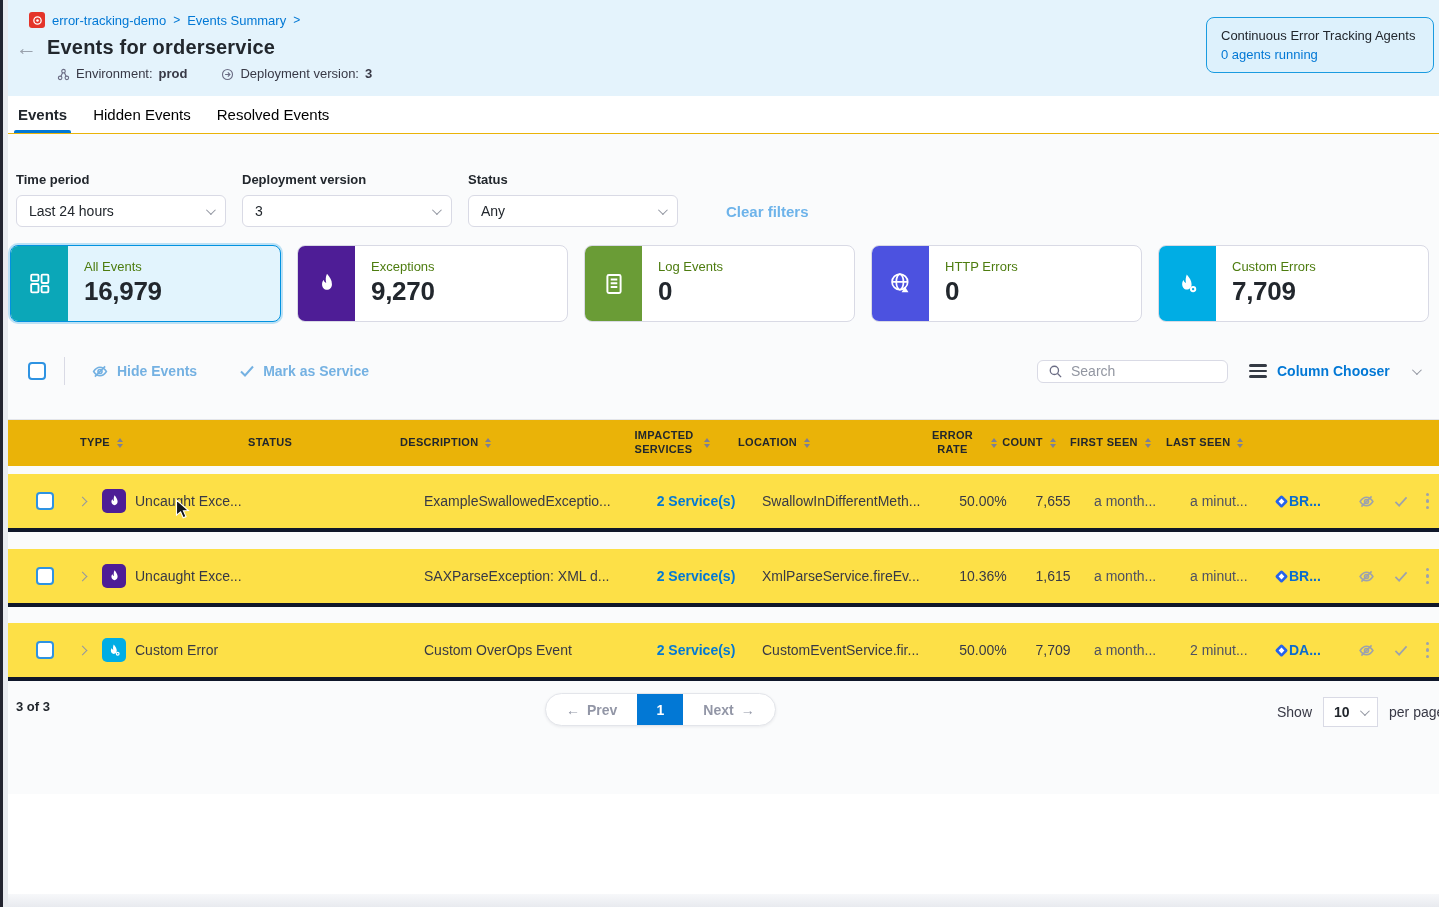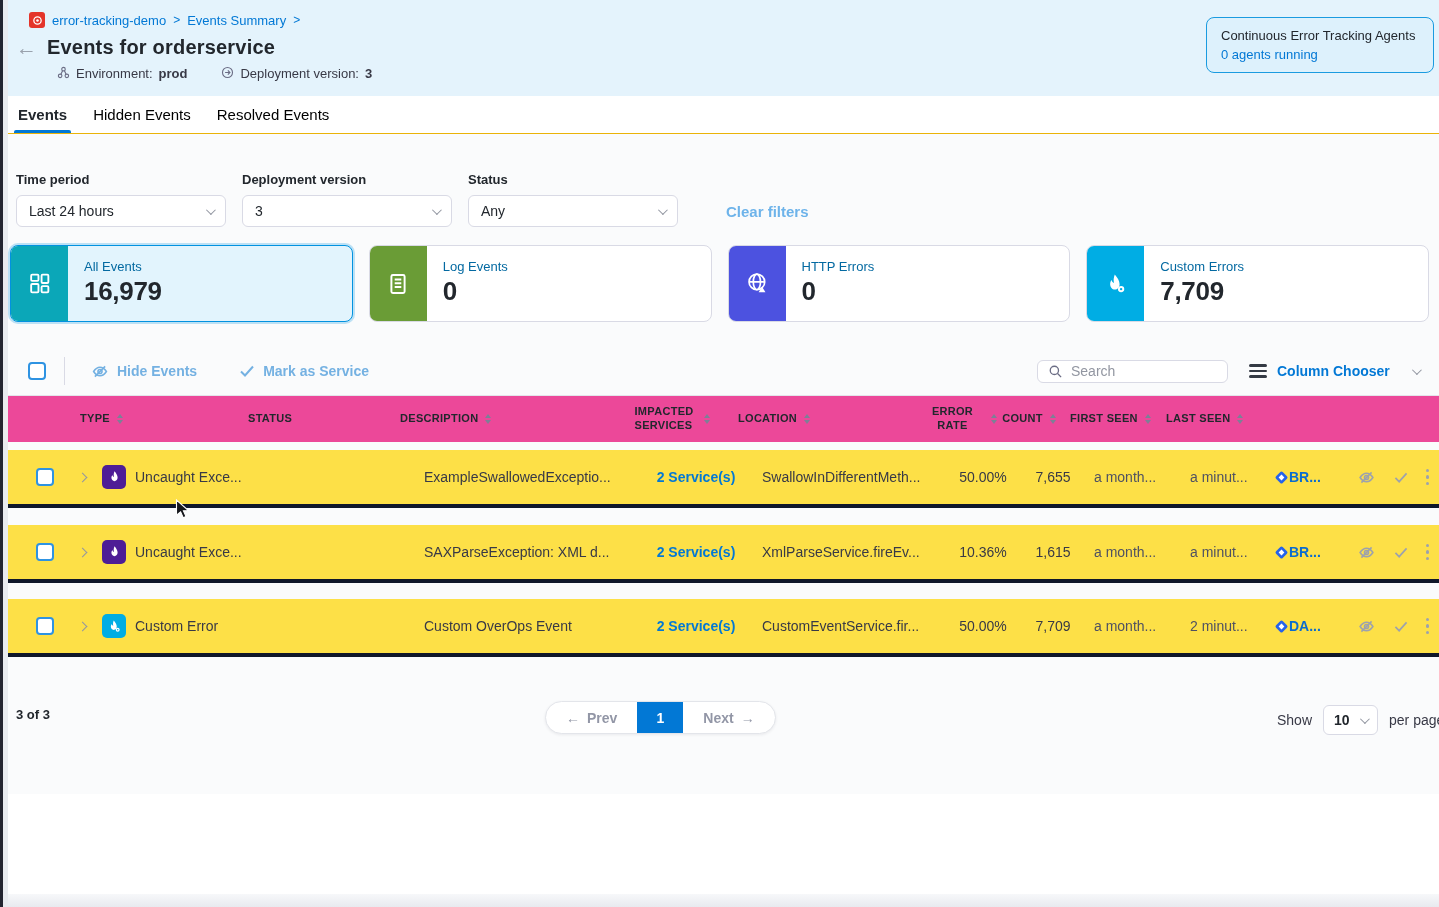--- a/index.html
+++ b/index.html
@@ -16,21 +16,21 @@
   
   .header { background:#e4f3fc; padding:12px 16px 0 16px; height:96px; }
   .crumbs { display:flex; align-items:center; gap:7px; margin-left:13px; font-size:13px; }
   .crumb-link { color:#0278d5; cursor:pointer; }
   .crumb-sep { color:#0278d5; font-size:12px; }
   .app-icon { width:16px; height:16px; border-radius:3px; background:#e4342a; display:inline-flex; align-items:center; justify-content:center; }
   .title-row { display:flex; align-items:center; gap:10px; margin-top:8px; }
   .back-arrow { font-size:21px; color:#9aa2ad; line-height:1; cursor:pointer; }
   .page-title { font-size:20px; font-weight:700; color:#22272d; letter-spacing:.2px; }
   .meta-row { display:flex; align-items:center; gap:10px; margin-top:7px; margin-left:41px; font-size:13px; color:#383946; }
-  .meta-item { display:flex; align-items:flex-start; gap:6px; }
+  .meta-item { display:flex; align-items:flex-end; gap:6px; }
   .meta-item b { font-weight:700; }
   .meta-gap { width:14px; }
   .agents-box { position:absolute; top:17px; right:5px; width:228px; background:#ddf1fc;
     border:1px solid #1a9be0; border-radius:8px; padding:10px 14px; z-index:5; }
   .agents-title { font-size:13px; color:#22272d; }
   .agents-link { font-size:13px; color:#0278d5; margin-top:4px; cursor:pointer; }
 
   
   .tabs { background:#fff; border-bottom:1px solid #eab308; display:flex; gap:26px; padding:0 18px; height:38px; align-items:stretch; }
   .tab { display:flex; align-items:center; font-size:15px; color:#000000; cursor:pointer; position:relative; }
@@ -49,41 +49,41 @@
   .chev.right { transform:rotate(-45deg); }
   .clear-filters { margin:0 0 7px 32px; font-size:15px; font-weight:700; color:#6db3ea; cursor:pointer; }
 
   
   .cards { display:flex; gap:16px; margin:18px 10px 0 10px; }
   .card { flex:1; height:77px; background:#fff; border:1px solid #d9dae5; border-radius:8px;
     display:flex; overflow:hidden; cursor:pointer; }
   .card.selected { background:#e2f4fd; border:1px solid #0292e0; box-shadow:0 0 0 2px rgba(2,146,224,.25); }
   .card-iconblock { width:57px; flex:none; display:flex; align-items:center; justify-content:center; }
   .card-body { padding:13px 0 0 16px; }
-  .card-label { font-size:13px; color:#0369a1; }
+  .card-label { font-size:13px; color:#4d7c0f; }
   .card-value { font-size:26px; font-weight:700; color:#22272d; margin-top:2px; letter-spacing:-.3px; }
 
   
   .toolbar { margin:33px 16px 0 16px; height:32px; display:flex; align-items:center; position:relative; }
   .checkbox { width:18px; height:18px; border:2px solid #2e93e2; border-radius:4px; background:#fff; margin-left:12px; cursor:pointer; flex:none; }
   .tb-divider { width:1px; height:28px; background:#d9dae5; margin:0 26px 0 18px; }
   .tb-action { display:flex; align-items:center; gap:8px; font-size:14px; font-weight:700; color:#74b1e2; margin-right:42px; cursor:pointer; }
   .search-box { position:absolute; left:1021px; width:191px; height:23px; background:#fff; border:1px solid #d9dae5;
     border-radius:6px; display:flex; align-items:center; padding:0 10px; gap:8px; }
   .search-box input { border:none; outline:none; font-size:14px; color:#22272d; width:130px; background:transparent; font-family:inherit; }
   .search-box input::placeholder { color:#9296a1; }
   .col-chooser { position:absolute; left:1233px; display:flex; align-items:center; gap:10px; cursor:pointer; }
   .burger { display:flex; flex-direction:column; gap:3px; }
   .burger i { width:18px; height:2.6px; background:#343a44; border-radius:2px; }
   .col-chooser-label { font-size:14px; font-weight:700; color:#0278d5; }
   .col-chooser .chev { margin-left:12px; }
 
   
   .grid { display:grid; grid-template-columns:44px 28px 168px 152px 222px 116px 190px 78px 62px 94px 92px 80px 1fr; align-items:center; }
-  .thead { margin-top:8px; height:47px; background:#ec4899; border-top:1px solid #e3e5ea; }
+  .thead { margin-top:32px; height:47px; background:#eab308; border-top:1px solid #e3e5ea; }
   .th { font-size:11px; font-weight:700; color:#22272d; letter-spacing:.3px; display:flex; align-items:center; }
   .th .label { line-height:1.25; }
   .c-type { padding-left:8px; } .c-status { padding-left:8px; } .c-desc { padding-left:8px; }
   .c-imp { justify-content:center; text-align:left; }
   .c-loc { padding-left:8px; } .c-rate { justify-content:center; text-align:center; }
   .c-count { justify-content:center; } .c-first { padding-left:10px; } .c-last { padding-left:12px; }
   .c-rate .label, .c-imp .label { max-width:62px; }
   .sort { display:inline-flex; flex-direction:column; gap:2px; margin-left:7px; cursor:pointer; flex:none; }
   .sort .up { width:0; height:0; border-left:3.5px solid transparent; border-right:3.5px solid transparent; border-bottom:4.5px solid #7d7f96; }
   .sort .dn { width:0; height:0; border-left:3.5px solid transparent; border-right:3.5px solid transparent; border-top:4.5px solid #7d7f96; }
@@ -97,29 +97,29 @@
   .type-badge { width:24px; height:24px; border-radius:5px; display:flex; align-items:center; justify-content:center; flex:none; }
   .link { color:#0278d5; font-weight:600; cursor:pointer; }
   .center { text-align:center; }
   .ticket { display:flex; align-items:center; padding-left:4px; font-size:14px; font-weight:700; color:#0b6cce; cursor:pointer; white-space:nowrap; overflow:hidden; }
   .row-actions { display:flex; align-items:center; justify-content:flex-end; gap:17px; padding-right:10px; }
   .act { color:#9da2ad; cursor:pointer; display:flex; align-items:center; }
   .vdots { display:flex; flex-direction:column; gap:3px; cursor:pointer; }
   .vdots i { width:3.4px; height:3.4px; border-radius:50%; background:#9da2ad; }
 
   
-  .footer { margin-top:44px; position:relative; height:34px; }
+  .footer { margin-top:12px; position:relative; height:34px; }
   .row-count { position:absolute; left:16px; top:6px; font-size:13px; font-weight:700; color:#22272d; }
   .pager { position:absolute; left:545px; top:0; height:33px; background:#fff; border:1px solid #e3e5ea;
     border-radius:17px; display:flex; align-items:center; overflow:hidden; box-shadow:0 1px 3px rgba(40,41,61,.08); }
   .pager-btn { display:flex; align-items:center; gap:7px; font-size:14px; font-weight:600; color:#9296a6; padding:0 20px; height:100%; cursor:pointer; }
   .pager-page { width:46px; height:100%; background:#0278d5; color:#fff; font-size:14px; font-weight:600;
     display:flex; align-items:center; justify-content:center; cursor:pointer; }
   .page-size { position:absolute; left:1277px; top:4px; display:flex; align-items:center; gap:11px; font-size:14px; color:#383946; white-space:nowrap; }
-  .size-select { width:55px; height:30px; border:1px solid #d9dae5; border-radius:6px; background:#fff;
+  .size-select { width:55px; height:30px; border:1px solid #d9dae5; border-radius:0; background:#fff;
     display:flex; align-items:center; justify-content:space-between; padding:0 10px; font-size:14px; font-weight:700; color:#22272d; cursor:pointer; }
 
   .cursor { position:absolute; left:175px; top:499px; z-index:60; pointer-events:none; }
 </style>
 </head>
 <body>
 
 <div class="edge-dark"></div>
 <div class="edge-lite"></div>
 <div class="bottom-band"></div>
@@ -208,20 +208,31 @@
         <svg width="25" height="25" viewBox="0 0 24 24" fill="none" stroke="#fff" stroke-width="1.8">
             <rect x="4" y="3.5" width="7" height="6" rx="1"></rect>
             <rect x="14" y="3.5" width="6.5" height="8" rx="1"></rect>
             <rect x="4" y="12.5" width="7" height="8" rx="1"></rect>
             <rect x="14" y="14.5" width="6.5" height="6" rx="1"></rect>
           </svg>
       </div>
       <div class="card-body">
         <div class="card-label">All Events</div>
         <div class="card-value">16,979</div>
+      </div>
+    </div>
+    <div class="card">
+      <div class="card-iconblock" style="background: rgb(78, 29, 150);">
+        <svg width="24" height="24" viewBox="0 0 16 16">
+            <path d="M8 1.2 C9.9 3.6 11.3 5.5 11.3 8.1 C11.3 10.2 9.8 11.9 8 11.9 C6.2 11.9 4.7 10.2 4.7 8.1 C4.7 7 5.1 6 5.8 5.2 C5.9 6.3 6.6 7.1 7.5 7.2 C6.9 5.4 7.1 3.2 8 1.2 Z" fill="#fff"></path>
+          </svg>
+      </div>
+      <div class="card-body">
+        <div class="card-label">Exceptions</div>
+        <div class="card-value">9,270</div>
       </div>
     </div>
     <div class="card">
       <div class="card-iconblock" style="background: rgb(106, 156, 54);">
         <svg width="24" height="24" viewBox="0 0 16 16" fill="none" stroke="#fff" stroke-width="1.3">
             <rect x="3.6" y="2" width="8.8" height="12" rx="1"></rect>
             <path d="M5.8 5 H10.2 M5.8 7.5 H10.2 M5.8 10 H10.2"></path>
           </svg>
       </div>
       <div class="card-body">

